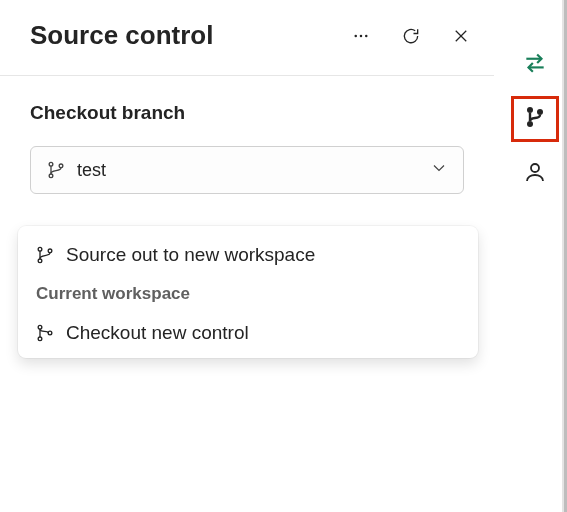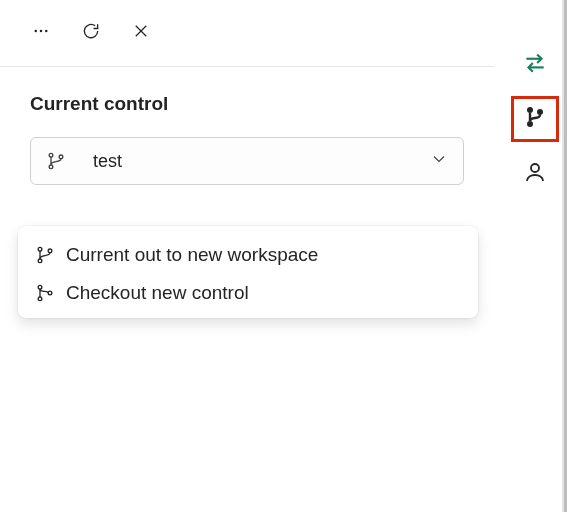--- a/index.html
+++ b/index.html
@@ -76,21 +76,21 @@
     border-radius: 6px;
     background: #fdfdfd;
     padding: 0 14px;
     cursor: pointer;
     position: relative;
     z-index: 1;
   }
   .branch-select-left {
     display: flex;
     align-items: center;
-    gap: 26px;
+    gap: 10px;
   }
   .branch-name {
     font-size: 18px;
     color: #242424;
   }
   .chevron {
     color: #424242;
   }
 
   .dropdown {
@@ -168,20 +168,21 @@
     background: #e4e4e4;
   }
 </style>
 </head>
 <body>
 
 <div class="stage">
 
   <div class="panel">
     <div class="panel-header">
+      <div class="panel-title">Source control</div>
       <div class="header-actions">
         <span class="icon-btn" title="More">
           <svg width="18" height="18" viewBox="0 0 24 24">
             <circle cx="5" cy="12" r="1.7" fill="currentColor"></circle>
             <circle cx="12" cy="12" r="1.7" fill="currentColor"></circle>
             <circle cx="19" cy="12" r="1.7" fill="currentColor"></circle>
           </svg>
         </span>
         <span class="icon-btn" title="Refresh">
           <svg width="20" height="20" viewBox="0 0 24 24" fill="none" stroke="currentColor" stroke-width="1.6">
@@ -194,21 +195,21 @@
             <line x1="5" y1="5" x2="19" y2="19"></line>
             <line x1="19" y1="5" x2="5" y2="19"></line>
           </svg>
         </span>
       </div>
     </div>
 
     <div class="panel-divider"></div>
 
     <div class="body">
-      <div class="section-label">Current control</div>
+      <div class="section-label">Checkout branch</div>
 
       <div class="branch-select">
         <div class="branch-select-left">
           <span class="menu-icon">
             <svg width="20" height="20" viewBox="0 0 24 24" fill="none" stroke="#424242" stroke-width="1.6">
               <circle cx="6" cy="5" r="2.2"></circle>
               <circle cx="6" cy="19" r="2.2"></circle>
               <circle cx="18" cy="7" r="2.2"></circle>
               <path d="M6 7.2v9.6"></path>
               <path d="M18 9.2c0 5-12 2-12 7"></path>
@@ -228,22 +229,23 @@
       <div class="menu-item">
         <span class="menu-icon">
           <svg width="20" height="20" viewBox="0 0 24 24" fill="none" stroke="#242424" stroke-width="1.6">
             <circle cx="6" cy="5" r="2.2"></circle>
             <circle cx="6" cy="19" r="2.2"></circle>
             <circle cx="18" cy="7" r="2.2"></circle>
             <path d="M6 7.2v9.6"></path>
             <path d="M18 9.2c0 5-12 2-12 7"></path>
           </svg>
         </span>
-        <span>Current out to new workspace</span>
-      </div>
+        <span>Source out to new workspace</span>
+      </div>
+      <div class="group-header" style="padding-top:10px;">Current workspace</div>
       <div class="menu-item">
         <span class="menu-icon">
           <svg width="20" height="20" viewBox="0 0 24 24" fill="none" stroke="#242424" stroke-width="1.6">
             <circle cx="6" cy="5" r="2.2"></circle>
             <circle cx="6" cy="19" r="2.2"></circle>
             <circle cx="18" cy="12" r="2.2"></circle>
             <path d="M6 7.2v9.6"></path>
             <path d="M6 7.5c0 4 9 1.5 9.8 4.2"></path>
           </svg>
         </span>

